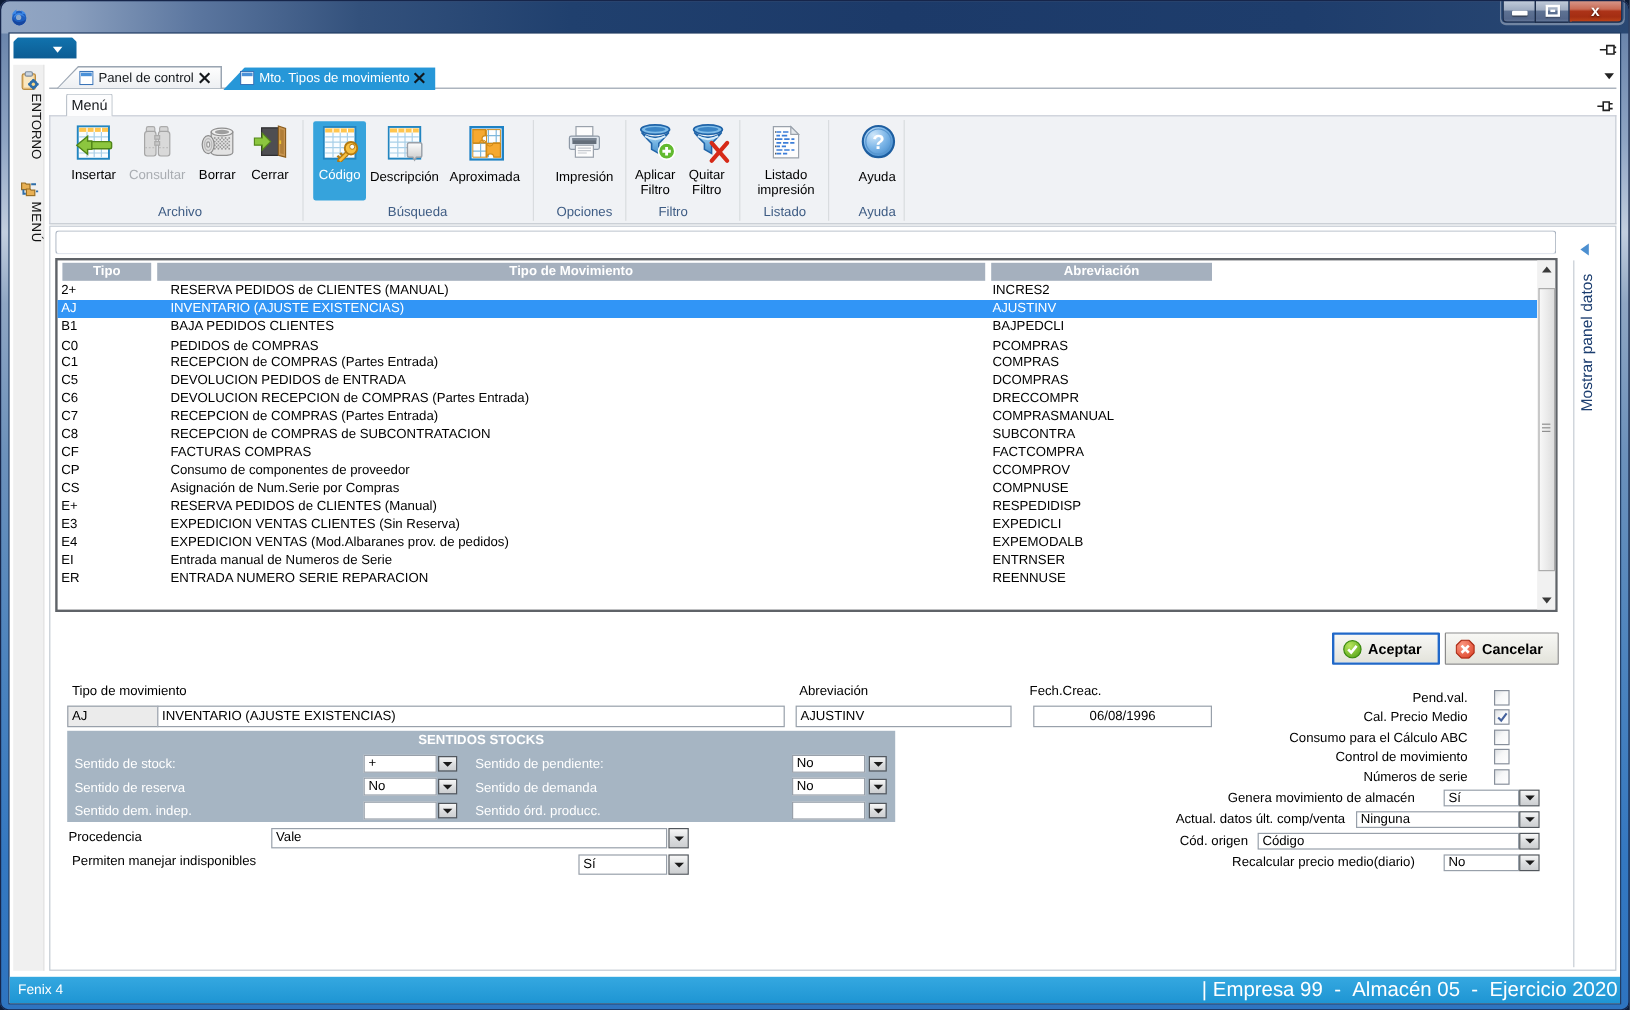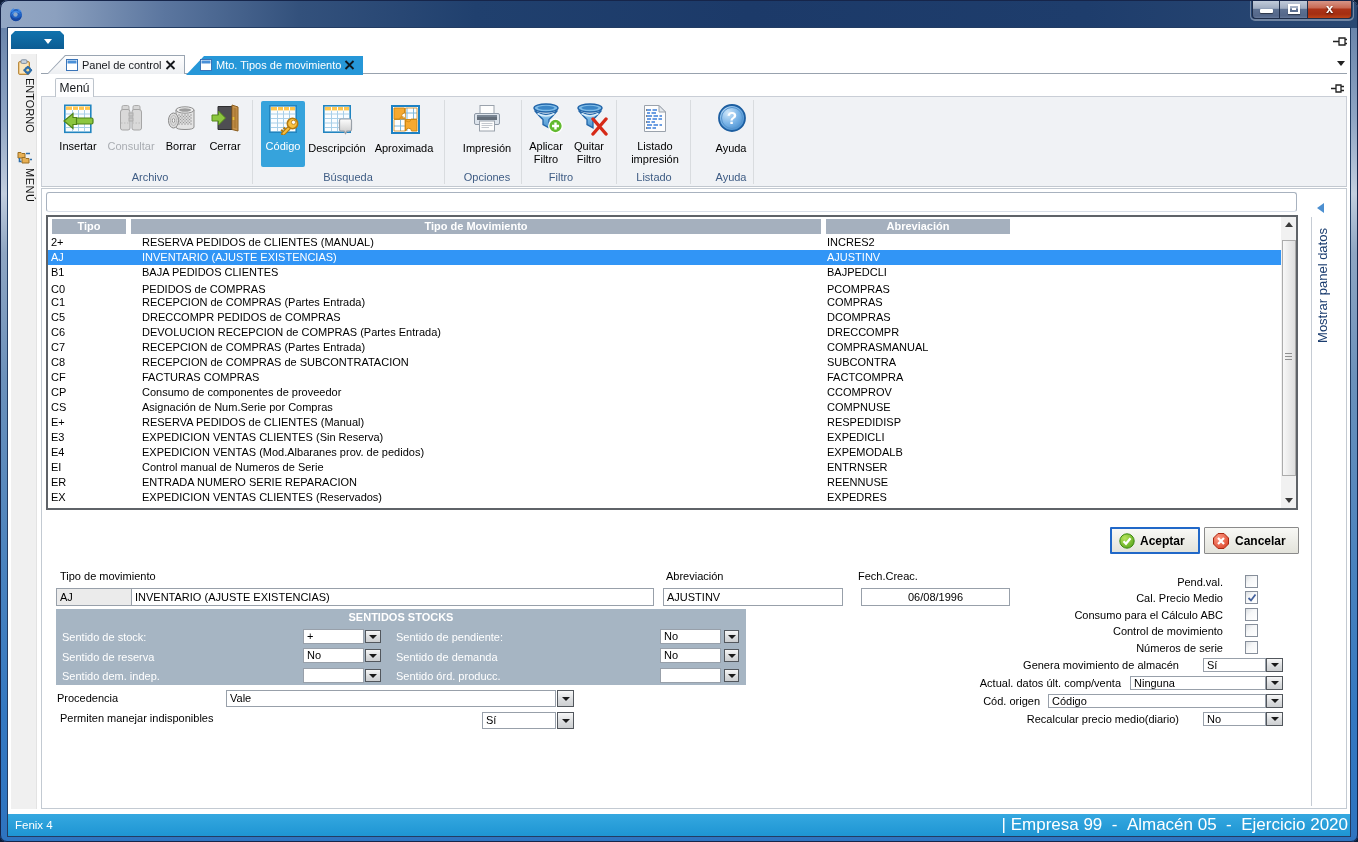--- a/index.html
+++ b/index.html
@@ -329,21 +329,21 @@
       <span class="rowtxt" style="left:94px">PEDIDOS de COMPRAS</span>
       <span class="rowtxt" style="left:779px">PCOMPRAS</span>
     </div>
   <div class="abs" style="left:48px;top:295px;width:1233px;height:15px;color:#000;font-size:11px;line-height:15px">
       <span class="rowtxt" style="left:3px">C1</span>
       <span class="rowtxt" style="left:94px">RECEPCION de COMPRAS (Partes Entrada)</span>
       <span class="rowtxt" style="left:779px">COMPRAS</span>
     </div>
   <div class="abs" style="left:48px;top:310px;width:1233px;height:15px;color:#000;font-size:11px;line-height:15px">
       <span class="rowtxt" style="left:3px">C5</span>
-      <span class="rowtxt" style="left:94px">DRECCOMPR PEDIDOS de COMPRAS</span>
+      <span class="rowtxt" style="left:94px">DEVOLUCION PEDIDOS de ENTRADA</span>
       <span class="rowtxt" style="left:779px">DCOMPRAS</span>
     </div>
   <div class="abs" style="left:48px;top:325px;width:1233px;height:15px;color:#000;font-size:11px;line-height:15px">
       <span class="rowtxt" style="left:3px">C6</span>
       <span class="rowtxt" style="left:94px">DEVOLUCION RECEPCION de COMPRAS (Partes Entrada)</span>
       <span class="rowtxt" style="left:779px">DRECCOMPR</span>
     </div>
   <div class="abs" style="left:48px;top:340px;width:1233px;height:15px;color:#000;font-size:11px;line-height:15px">
       <span class="rowtxt" style="left:3px">C7</span>
       <span class="rowtxt" style="left:94px">RECEPCION de COMPRAS (Partes Entrada)</span>
@@ -379,32 +379,27 @@
       <span class="rowtxt" style="left:94px">EXPEDICION VENTAS CLIENTES (Sin Reserva)</span>
       <span class="rowtxt" style="left:779px">EXPEDICLI</span>
     </div>
   <div class="abs" style="left:48px;top:445px;width:1233px;height:15px;color:#000;font-size:11px;line-height:15px">
       <span class="rowtxt" style="left:3px">E4</span>
       <span class="rowtxt" style="left:94px">EXPEDICION VENTAS (Mod.Albaranes prov. de pedidos)</span>
       <span class="rowtxt" style="left:779px">EXPEMODALB</span>
     </div>
   <div class="abs" style="left:48px;top:460px;width:1233px;height:15px;color:#000;font-size:11px;line-height:15px">
       <span class="rowtxt" style="left:3px">EI</span>
-      <span class="rowtxt" style="left:94px">Control manual de Numeros de Serie</span>
+      <span class="rowtxt" style="left:94px">Entrada manual de Numeros de Serie</span>
       <span class="rowtxt" style="left:779px">ENTRNSER</span>
     </div>
   <div class="abs" style="left:48px;top:475px;width:1233px;height:15px;color:#000;font-size:11px;line-height:15px">
       <span class="rowtxt" style="left:3px">ER</span>
       <span class="rowtxt" style="left:94px">ENTRADA NUMERO SERIE REPARACION</span>
       <span class="rowtxt" style="left:779px">REENNUSE</span>
-    </div>
-  <div class="abs" style="left:48px;top:490px;width:1233px;height:15px;color:#000;font-size:11px;line-height:15px">
-      <span class="rowtxt" style="left:3px">EX</span>
-      <span class="rowtxt" style="left:94px">EXPEDICION VENTAS CLIENTES (Reservados)</span>
-      <span class="rowtxt" style="left:779px">EXPEDRES</span>
     </div>
 
   <div class="abs" style="left:1281px;top:217px;width:15px;height:291px;background:#F1F1F1"></div>
   <div class="abs" style="left:1285px;top:222px;border-left:4px solid transparent;border-right:4px solid transparent;border-bottom:5px solid #3A3A3A"></div>
   <div class="abs" style="left:1285px;top:498px;border-left:4px solid transparent;border-right:4px solid transparent;border-top:5px solid #3A3A3A"></div>
   <div class="abs" style="left:1281.5px;top:240px;width:14px;height:236px;background:linear-gradient(90deg,#F8F8F8,#DEDEDE);border:1px solid #ACACAC"></div>
   <div class="abs" style="left:1285px;top:353px;width:7px;height:1px;background:#909090"></div>
   <div class="abs" style="left:1285px;top:356px;width:7px;height:1px;background:#909090"></div>
   <div class="abs" style="left:1285px;top:359px;width:7px;height:1px;background:#909090"></div>
 

